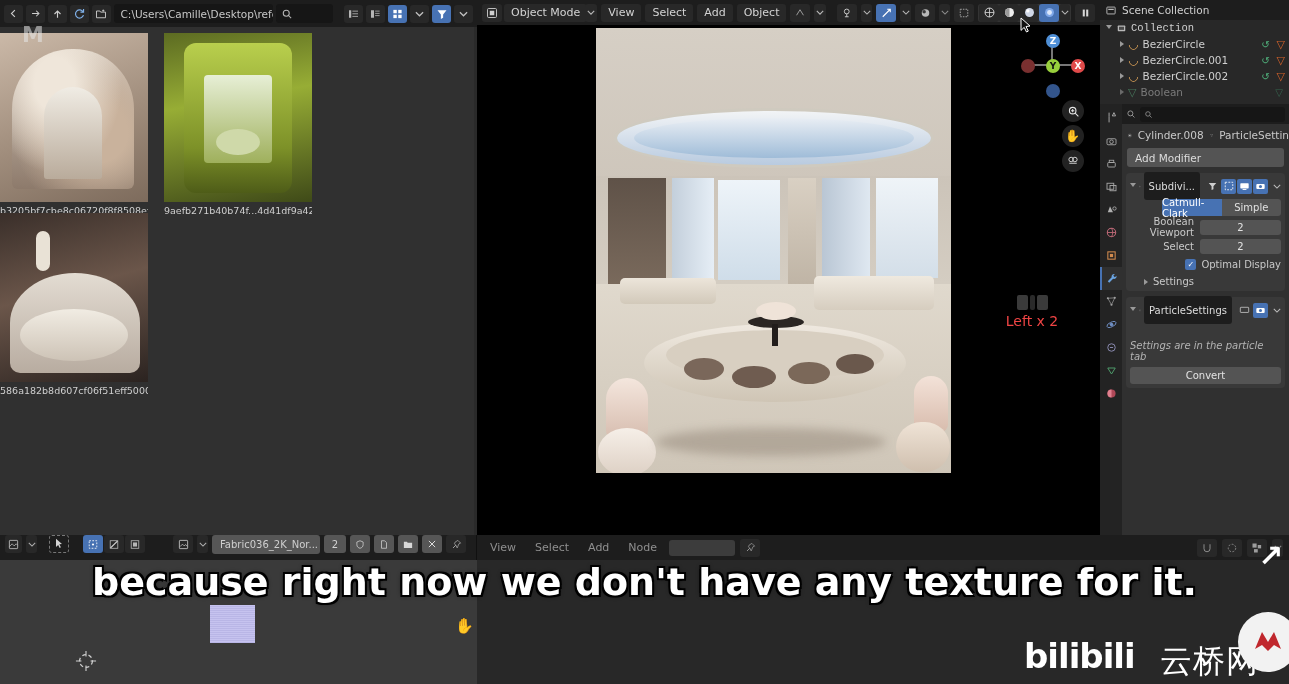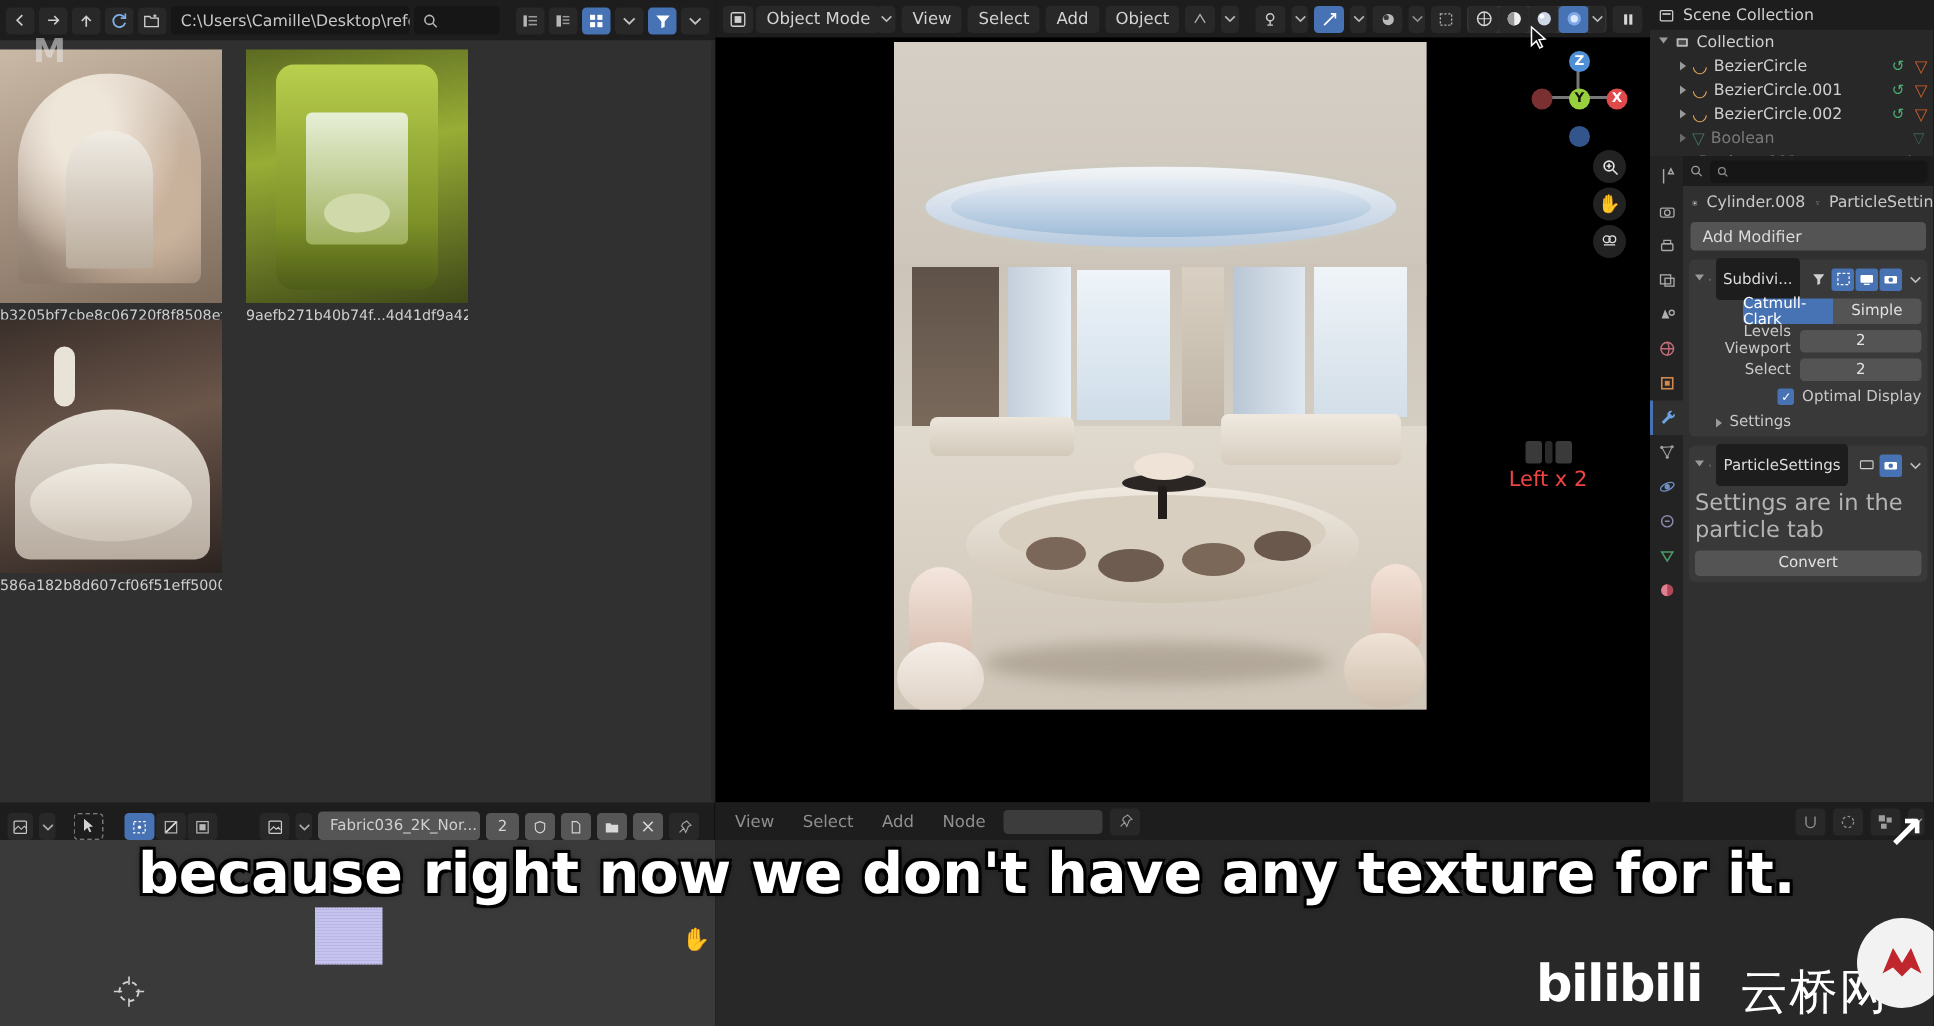--- a/index.html
+++ b/index.html
@@ -138,28 +138,28 @@
   .seg > div.sel { background:#4772b3; color:#fff; }
   .seg > div:first-child { border-radius:3px 0 0 3px; }
   .seg > div:last-child { border-radius:0 3px 3px 0; }
   .prow { display:flex; align-items:center; height:16px; margin-top:3px; font-size:10px; color:#c9c9c9; }
   .plabel { width:70px; text-align:right; padding-right:6px; }
   .pval { flex:1; background:#545454; border-radius:3px; height:15px; display:flex;align-items:center;justify-content:center;color:#e2e2e2;font-size:10px;}
   .chkrow { display:flex; align-items:center; justify-content:flex-end; gap:5px; margin-top:5px; font-size:10px; color:#c9c9c9; }
   .chk { width:11px;height:11px;background:#4772b3;border-radius:2px;display:flex;align-items:center;justify-content:center;color:#fff;font-size:8px;}
   .advrow { display:flex; align-items:center; gap:5px; margin-top:6px; font-size:10px; color:#c9c9c9; padding-left:14px;}
   .wide-btn { margin-top:5px; height:17px; background:#545454; border-radius:3px; display:flex;align-items:center;justify-content:center;font-size:10px;color:#e2e2e2;}
-  .info-txt { font-size:15px; color:#b4b4b4; margin-top:7px; }
+  .info-txt { font-size:10px; color:#b4b4b4; margin-top:21px;font-style:italic; }
 
   
   #bottom-left {
     position: absolute; left: 0; top: 535px; width: 477px; height: 149px;
     background: #3a3a3a; border-right:1px solid #101010;
   }
-  #bl-header { height: 25px; background: #1d1d1d; display:flex; align-items:flex-end; gap:4px; padding: 0 5px; }
+  #bl-header { height: 25px; background: #1d1d1d; display:flex; align-items:flex-start; gap:4px; padding: 0 5px; }
   #bl-canvas { position:absolute; left:0; top:25px; width:477px; height:124px; background:#3a3a3a; }
   #fabric-swatch {
     position:absolute; left:210px; top:45px; width:45px; height:38px;
     background: repeating-linear-gradient(0deg,#b9b6e6 0 1px,#c6c3ef 1px 2px),
                 repeating-linear-gradient(90deg,#aea9e0 0 1px,transparent 1px 2px);
   }
 
   #bottom-right {
     position: absolute; left: 477px; top: 535px; width: 812px; height: 149px;
     background: #1d1d1d;
@@ -518,21 +518,21 @@
 
   <div id="outliner">
     <div id="outliner-header">
       <svg width="12" height="11" viewBox="0 0 16 16">
           <rect x="2" y="3" width="12" height="10" rx="1" stroke="#cfcfcf" stroke-width="1.2" fill="none"></rect>
           <rect x="4" y="5.5" width="8" height="1.6" fill="#cfcfcf"></rect>
         </svg>
       <span style="font-size:10.5px;color:#d0d0d0;">Scene Collection</span>
     </div>
     <div style="padding-left:6px;">
-      <div class="ol-row" style="padding-left:0px;">
+      <div class="ol-row" style="padding-left:0px;font-family:Liberation Mono, monospace;">
         <span class="tri down"></span>
         <svg width="11" height="10" viewBox="0 0 16 16">
             <rect x="2" y="4" width="12" height="9" rx="1" fill="#b8b8b8"></rect>
             <rect x="4" y="6" width="8" height="5" fill="#4a4a4a"></rect>
           </svg>
         <span>Collection</span>
       </div>
       <div class="ol-row" style="padding-left:14px;">
         <span class="tri"></span>
         <span style="color:#e6a95b;font-size:12px;">◡</span>
@@ -717,21 +717,21 @@
             <svg width="8" height="7" viewBox="0 0 10 8">
                 <path d="M1 2l4 4 4-4" stroke="#bcbcbc" stroke-width="1.3" fill="none"></path>
               </svg>
           </span>
         </div>
         <div class="seg">
           <div class="sel">Catmull-Clark</div>
           <div>Simple</div>
         </div>
         <div class="prow">
-          <span class="plabel">Levels Viewport</span>
+          <span class="plabel">Boolean Viewport</span>
           <span class="pval">2</span>
         </div>
         <div class="prow">
           <span class="plabel">Select</span>
           <span class="pval">2</span>
         </div>
         <div class="chkrow">
           <span class="chk">✓</span>
           <span>Optimal Display</span>
         </div>

